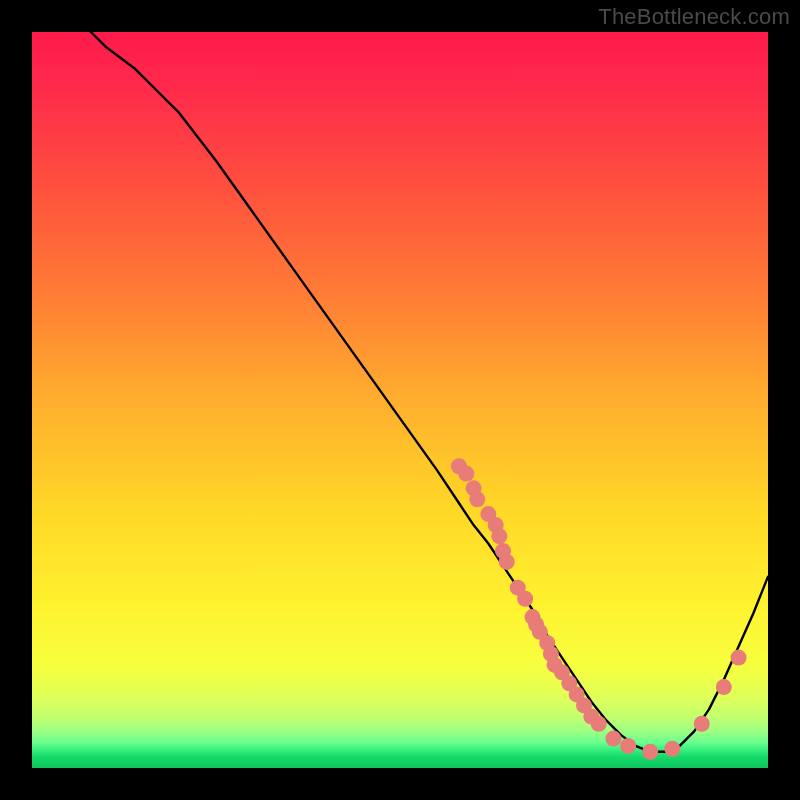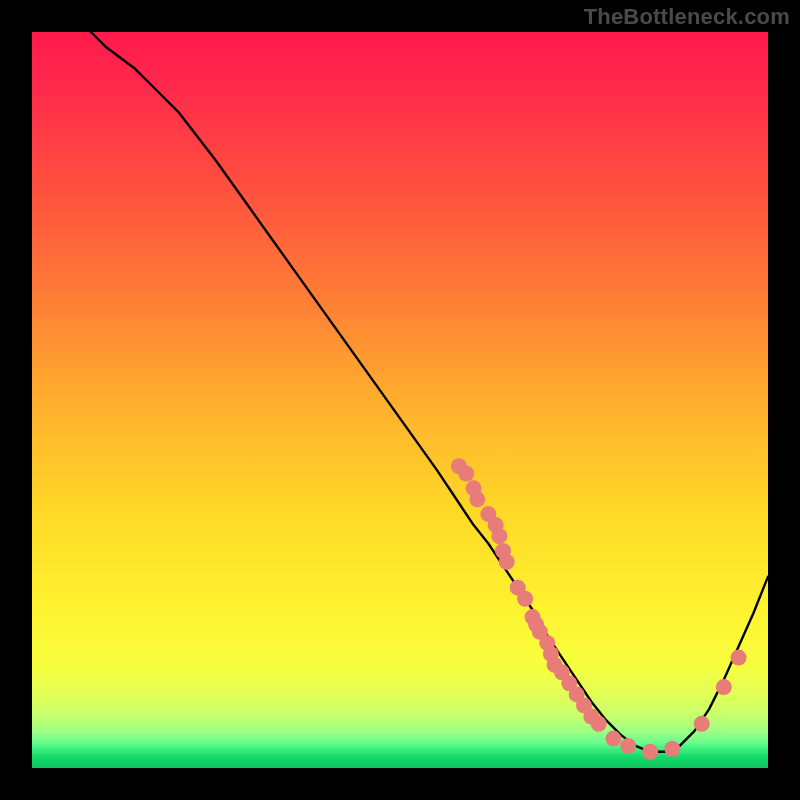--- a/index.html
+++ b/index.html
@@ -16,21 +16,21 @@
     width: 800px;
     height: 800px;
     background: #000;
   }
   .watermark {
     position: absolute;
     top: 4px;
     right: 10px;
     color: #4a4a4a;
     font-size: 22px;
-    font-weight: bold;
+    font-weight: normal;
     letter-spacing: 0.2px;
     user-select: none;
   }
   .plot {
     position: absolute;
     left: 32px;
     top: 32px;
     width: 736px;
     height: 736px;
   }

